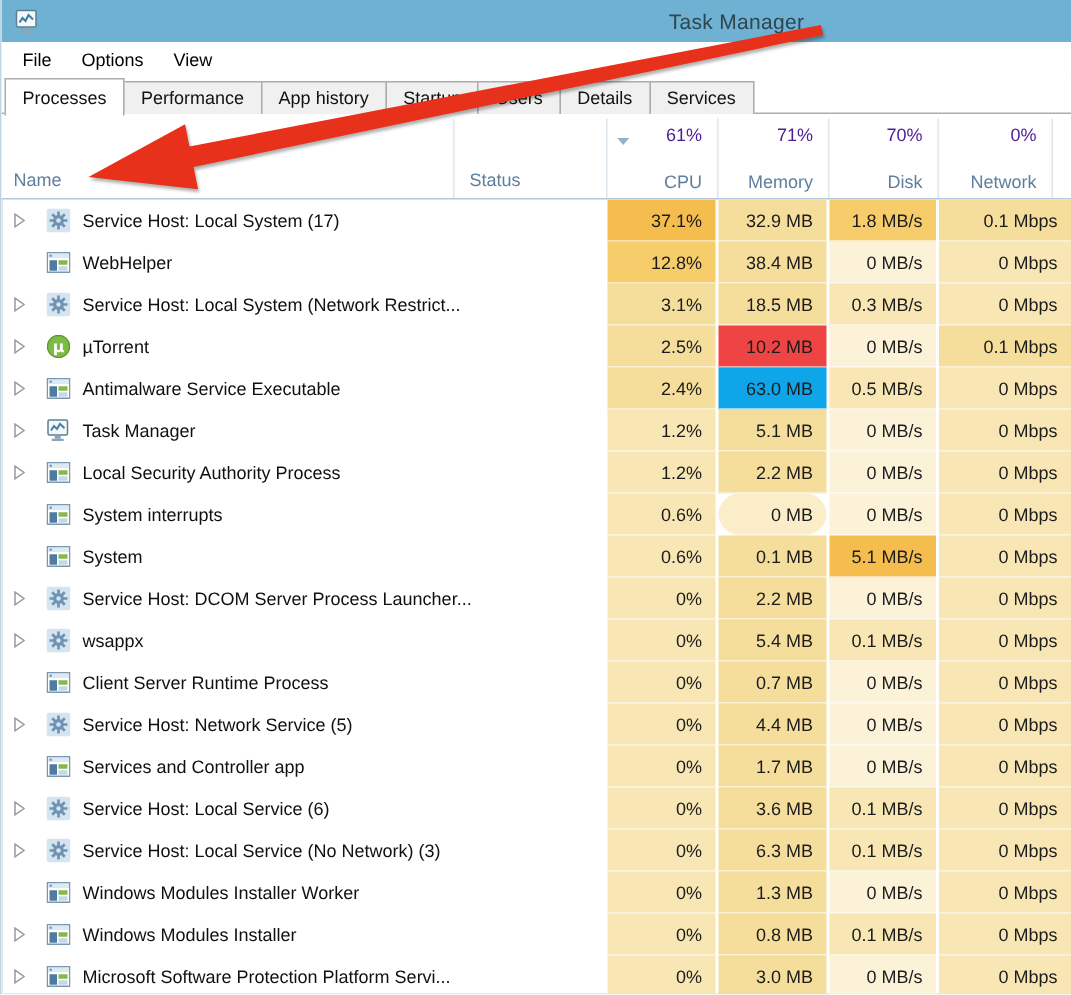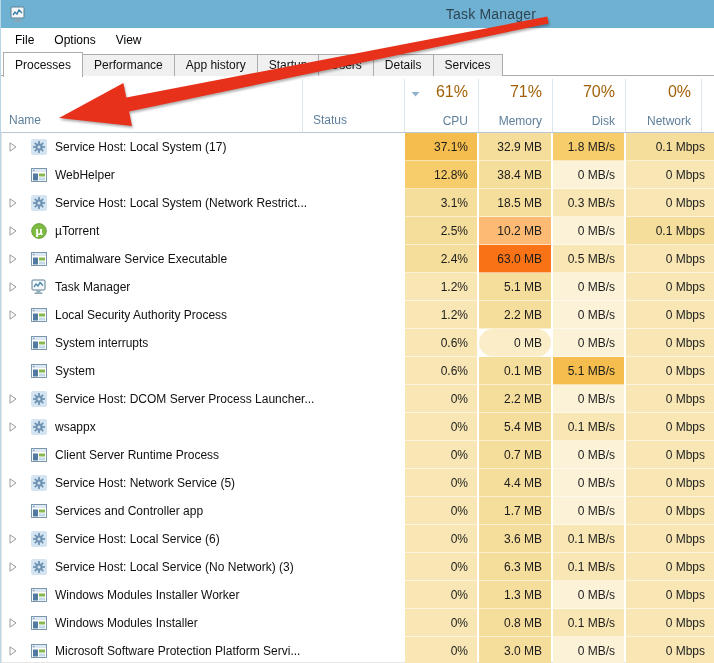--- a/index.html
+++ b/index.html
@@ -25,21 +25,21 @@
   .tab{position:relative;background:#f0f0f0;border:1px solid #acacac;border-bottom:none;
     padding:3px 11px 4px 11px;margin-right:-1px;color:#111;z-index:1;}
   .tab.active{background:#fff;z-index:3;padding-top:5px;padding-bottom:5px;margin-bottom:-1px;}
   
   .listheader{position:absolute;left:0;top:76px;width:714px;height:57px;background:#fff;
     border-bottom:1px solid #b9c8d2;box-sizing:border-box;}
   .hsep{position:absolute;top:3px;bottom:0;width:1px;background:#dde6ed;}
   .name-label{position:absolute;left:8px;bottom:5px;color:#5e7f9c;}
   .status-label{position:absolute;left:312px;bottom:5px;color:#5e7f9c;}
   .valcol{position:absolute;top:0;height:57px;}
-  .valcol .pct{position:absolute;right:9px;top:7px;font-size:16px;color:#a16207;}
+  .valcol .pct{position:absolute;right:9px;top:7px;font-size:12px;color:#4c1d95;}
   .valcol .lbl{position:absolute;right:9px;bottom:5px;color:#5e7f9c;}
   .sort-icon{position:absolute;left:5px;top:11px;}
   
   .rows{position:absolute;left:0;top:133px;width:714px;height:530px;overflow:hidden;}
   .prow{position:relative;height:28px;}
   .rowleft{position:absolute;left:0;top:0;height:28px;display:flex;align-items:center;padding-left:8px;}
   .expander{width:18px;height:28px;display:flex;align-items:center;justify-content:flex-start;}
   .expander.hidden svg{visibility:hidden;}
   .picon{width:16px;height:16px;margin:0 8px 0 4px;display:flex;align-items:center;justify-content:center;}
   .pname{white-space:nowrap;color:#101010;}
@@ -215,21 +215,21 @@
       <span class="picon">
             <svg width="16" height="16" viewBox="0 0 16 16">
               <circle cx="8" cy="8" r="7.4" fill="#7dbb42"></circle>
               <circle cx="8" cy="8" r="7.4" fill="none" stroke="#5f9631" stroke-width="0.8"></circle>
               <text x="8" y="11.6" font-size="10.5" font-family="DejaVu Sans, sans-serif" fill="#ffffff" text-anchor="middle" font-weight="bold">µ</text>
             </svg>
           </span>
       <span class="pname">µTorrent</span>
     </div>
     <div class="cell cell-cpu" style="background: rgb(245, 221, 155);">2.5%</div>
-    <div class="cell cell-mem" style="background: #fdba74;">10.2 MB</div>
+    <div class="cell cell-mem" style="background: #ef4444;">10.2 MB</div>
     <div class="cell cell-disk" style="background: rgb(251, 242, 216);">0 MB/s</div>
     <div class="cell cell-net" style="background: rgb(245, 221, 155);">0.1 Mbps</div>
   </div>
 
   <div class="prow">
     <div class="rowleft">
       <span class="expander">
         <svg width="8" height="10" viewBox="0 0 8 10">
               <path d="M1 0.8 L7 5 L1 9.2 Z" fill="#ffffff" stroke="#9a9a9a" stroke-width="1"></path>
             </svg>
@@ -240,21 +240,21 @@
               <rect x="1" y="1" width="14" height="3" fill="#dce9f3"></rect>
               <circle cx="2.8" cy="2.5" r="0.8" fill="#6f94b5"></circle>
               <rect x="2" y="5.5" width="5" height="7" fill="#4f7ba3"></rect>
               <rect x="8" y="5.5" width="6" height="3" fill="#86b84c"></rect>
               <rect x="8" y="9.5" width="6" height="3" fill="#c3d9ea"></rect>
             </svg>
           </span>
       <span class="pname">Antimalware Service Executable</span>
     </div>
     <div class="cell cell-cpu" style="background: rgb(245, 221, 155);">2.4%</div>
-    <div class="cell cell-mem" style="background: #f97316;">63.0 MB</div>
+    <div class="cell cell-mem" style="background: #0ea5e9;">63.0 MB</div>
     <div class="cell cell-disk" style="background: rgb(248, 231, 180);">0.5 MB/s</div>
     <div class="cell cell-net" style="background: rgb(248, 231, 180);">0 Mbps</div>
   </div>
 
   <div class="prow">
     <div class="rowleft">
       <span class="expander">
         <svg width="8" height="10" viewBox="0 0 8 10">
               <path d="M1 0.8 L7 5 L1 9.2 Z" fill="#ffffff" stroke="#9a9a9a" stroke-width="1"></path>
             </svg>

